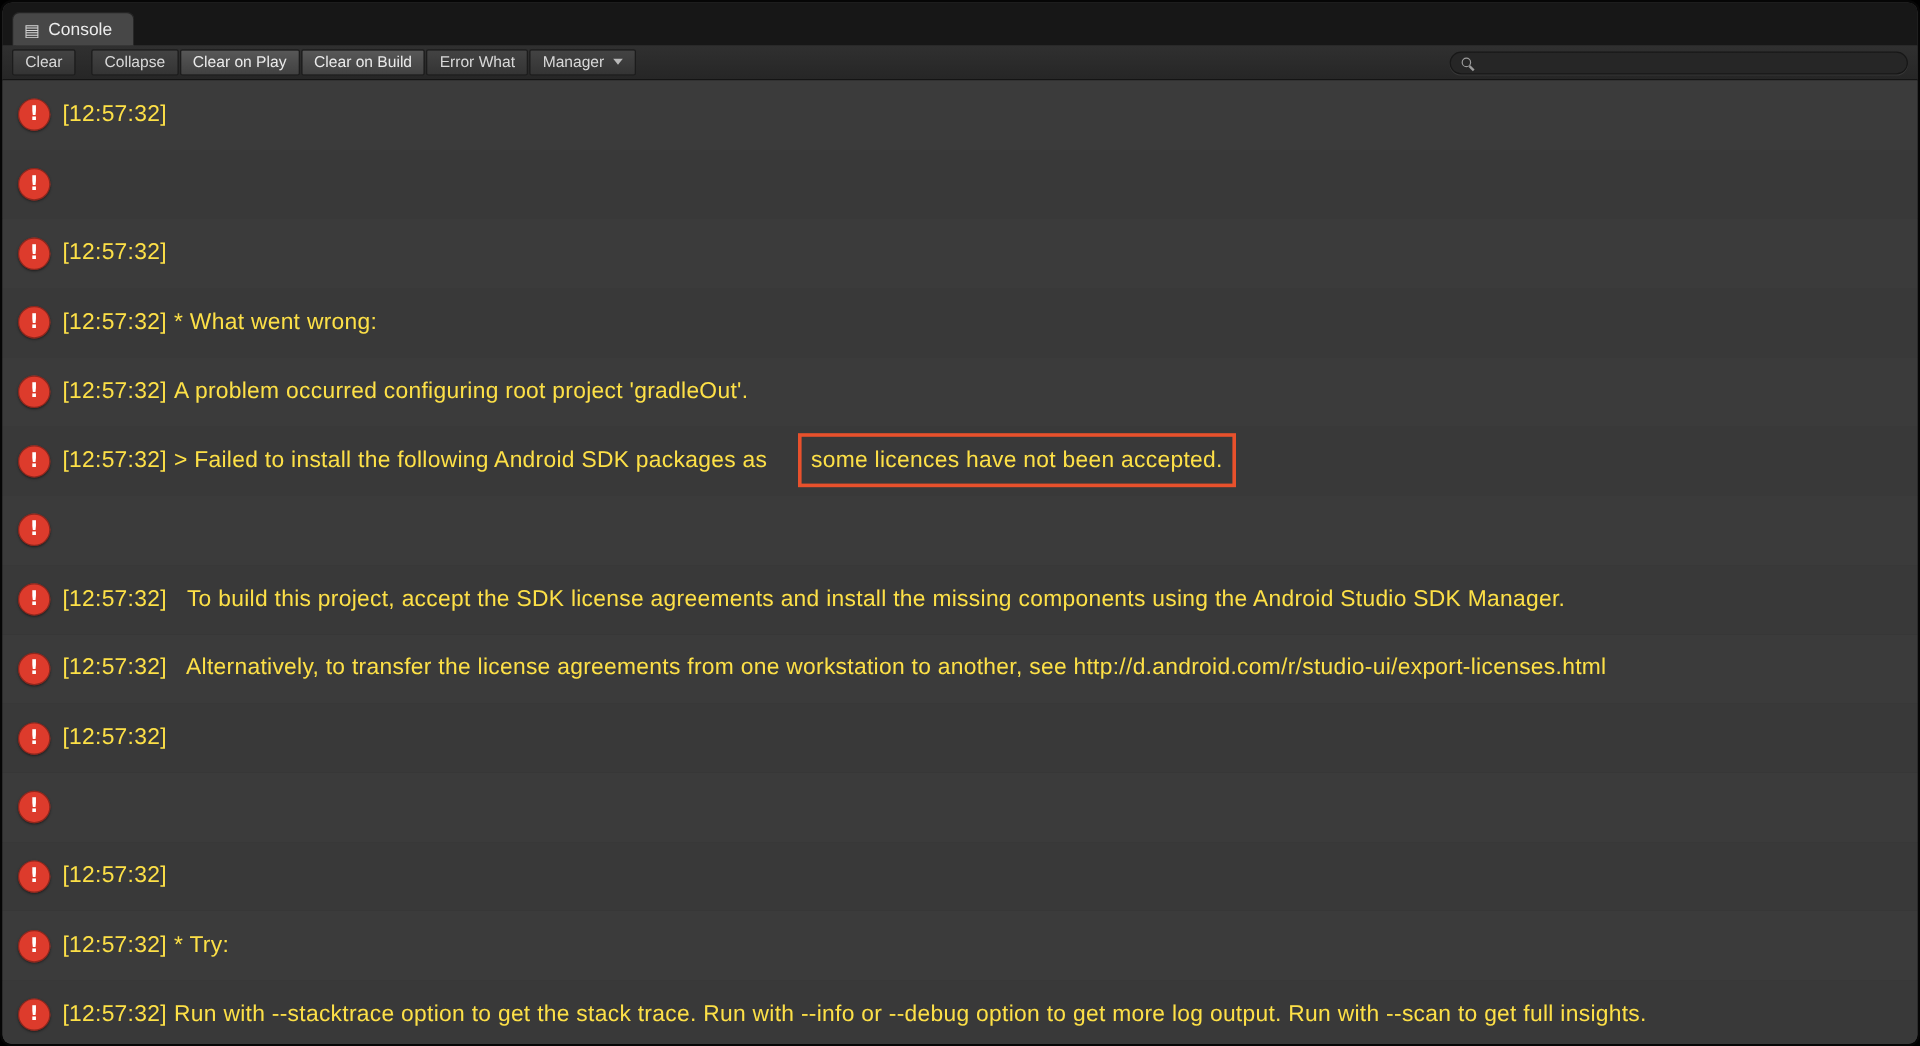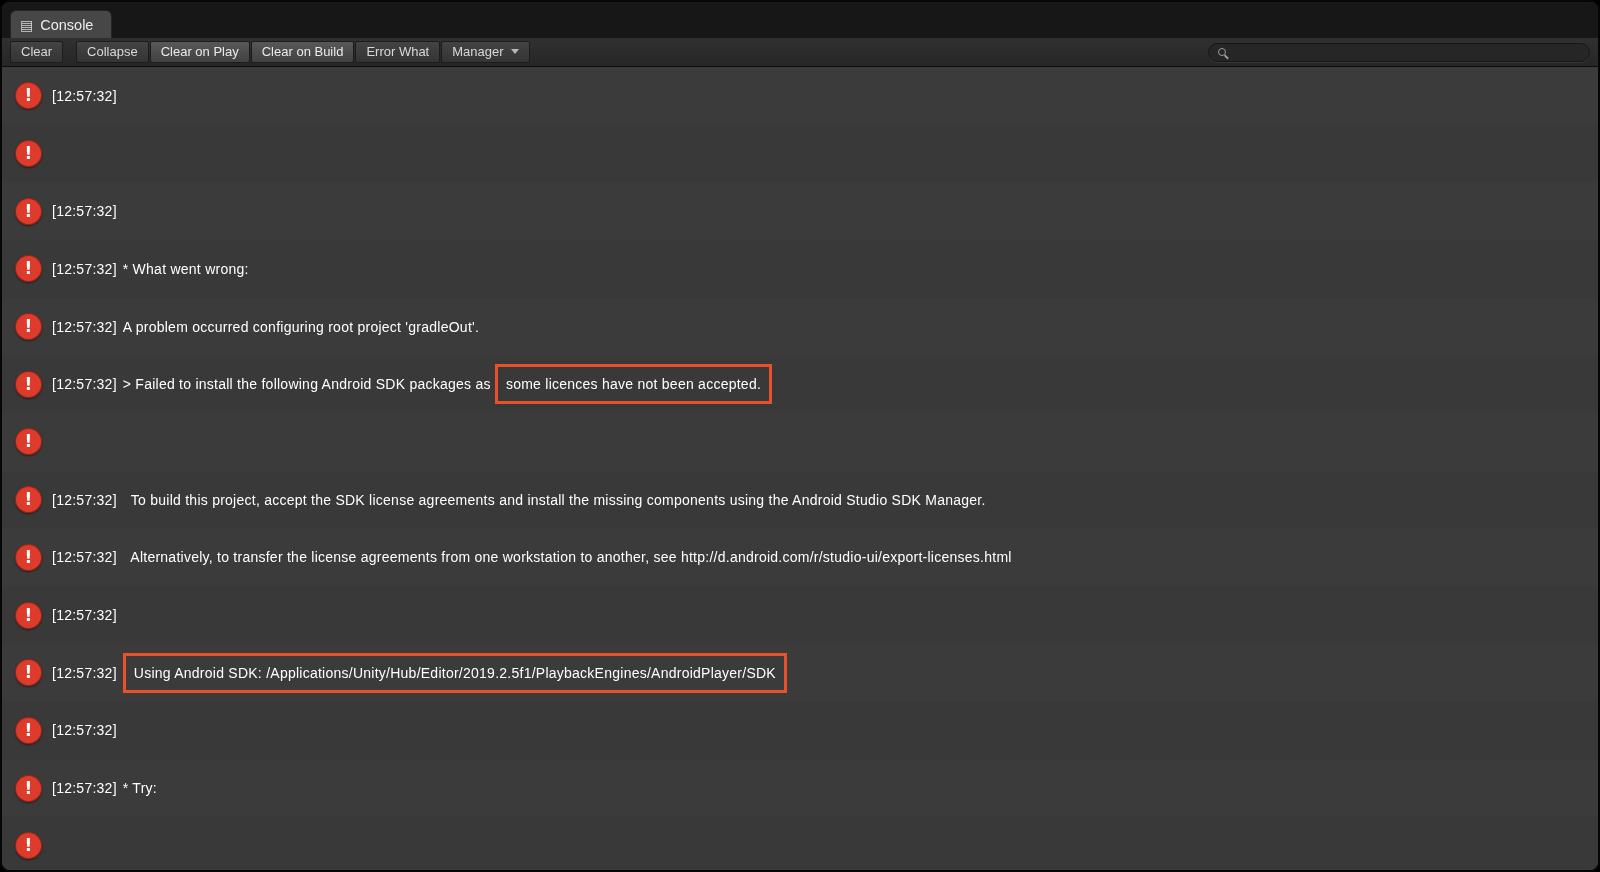--- a/index.html
+++ b/index.html
@@ -136,29 +136,30 @@
     font-size: 17px;
     line-height: 1;
     display: flex;
     align-items: center;
     justify-content: center;
     margin-right: 10px;
     box-shadow: inset 0 0 0 1px rgba(0,0,0,0.35), 0 1px 2px rgba(0,0,0,0.45);
     font-family: "DejaVu Sans", sans-serif;
   }
   .msg {
-    color: #ffffff;
-    font-size: 14px;
+    color: #fde047;
+    font-size: 19px;
     letter-spacing: 0.25px;
     white-space: pre;
   }
   .ts { margin-right: 6px; }
   .hl {
     border: 3px solid var(--hl-color, #e8512c);
     padding: 9px 8px;
+    margin-left: 20px;
   }
 </style>
 </head>
 <body>
 
 <div class="window">
 
   <div class="tabbar">
     <div class="tab">
       <span class="tab-icon">▤</span>
@@ -228,28 +229,28 @@
       <div class="row">
         <span class="err-icon">!</span>
         <span class="msg"><span class="ts">[12:57:32]</span><span>  Alternatively, to transfer the license agreements from one workstation to another, see http://d.android.com/r/studio-ui/export-licenses.html</span></span>
       </div>
       <div class="row">
         <span class="err-icon">!</span>
         <span class="msg"><span class="ts">[12:57:32]</span></span>
       </div>
       <div class="row">
         <span class="err-icon">!</span>
-        <span class="msg"><span class="ts">[12:57:32]</span><span class="hl">Using Android SDK: /Applications/Unity/Hub/Editor/2019.2.5f1/PlaybackEngines/AndroidPlayer/SDK</span></span>
       </div>
       <div class="row">
         <span class="err-icon">!</span>
         <span class="msg"><span class="ts">[12:57:32]</span></span>
       </div>
       <div class="row">
         <span class="err-icon">!</span>
         <span class="msg"><span class="ts">[12:57:32]</span><span>* Try:</span></span>
       </div>
       <div class="row">
         <span class="err-icon">!</span>
+        <span class="msg"><span class="ts">[12:57:32]</span><span>Run with --stacktrace option to get the stack trace. Run with --info or --debug option to get more log output. Run with --scan to get full insights.</span></span>
       </div>
     </div>
 
 </div>
 
 </body></html>

